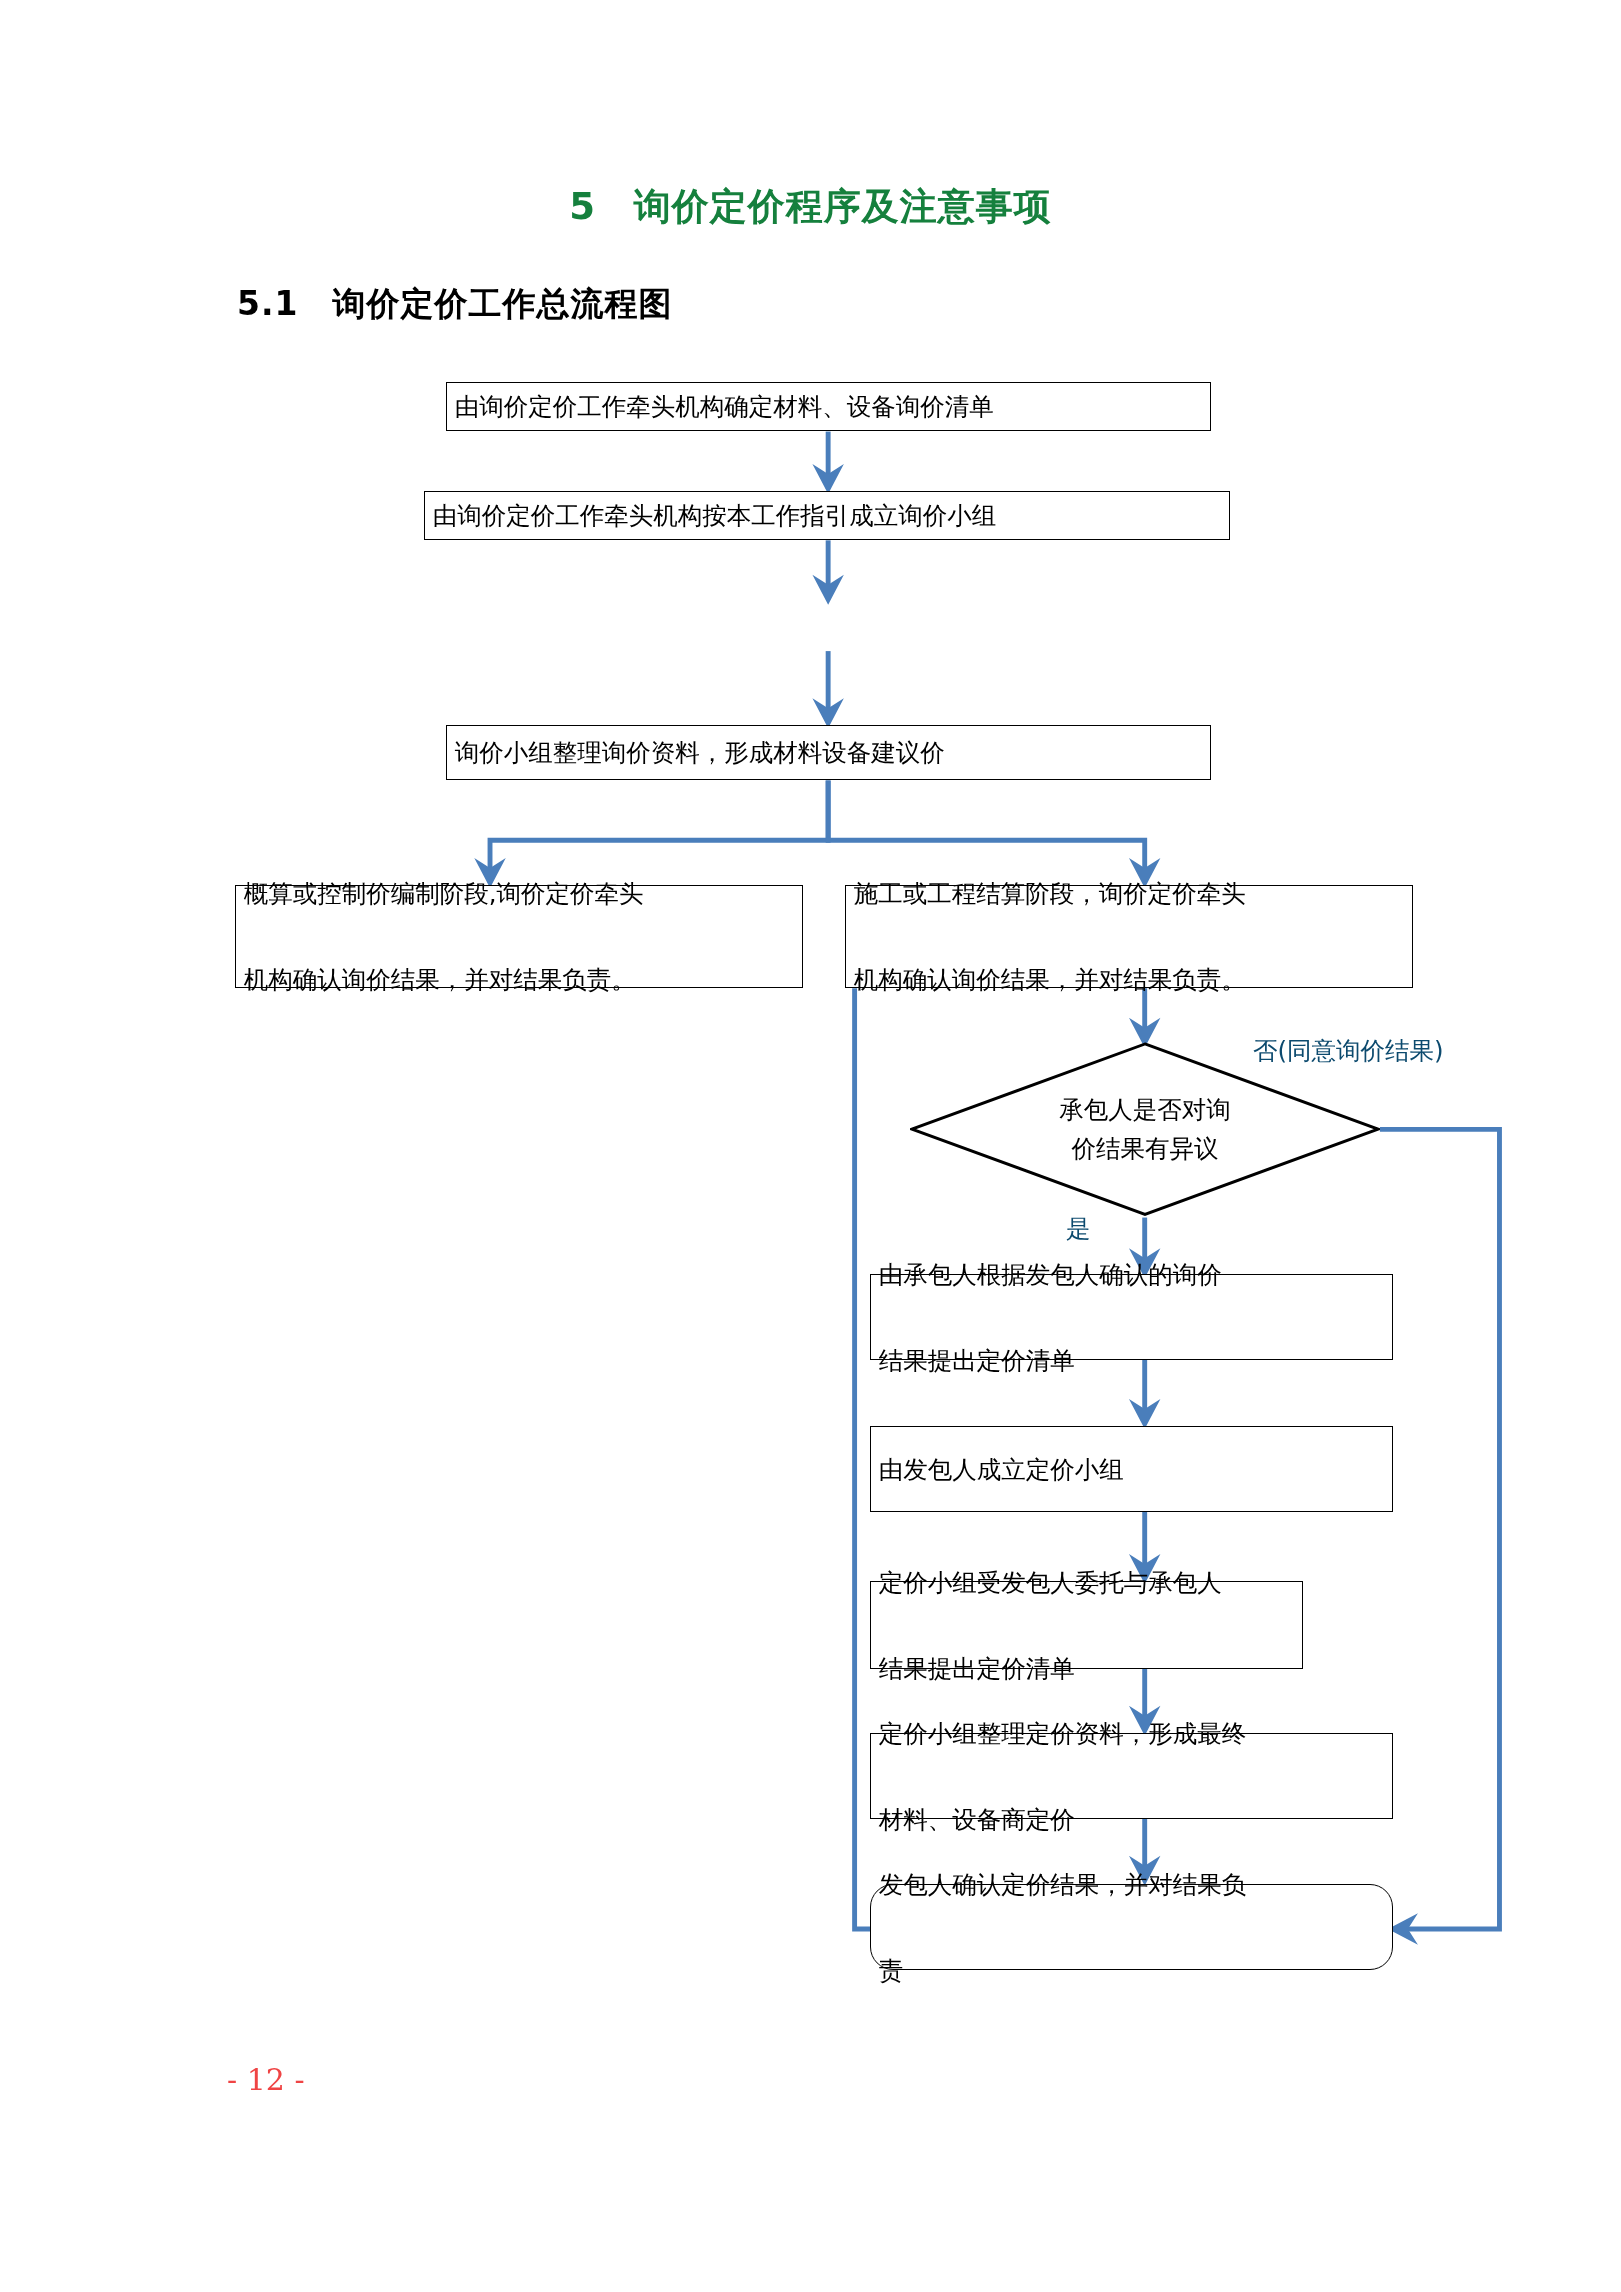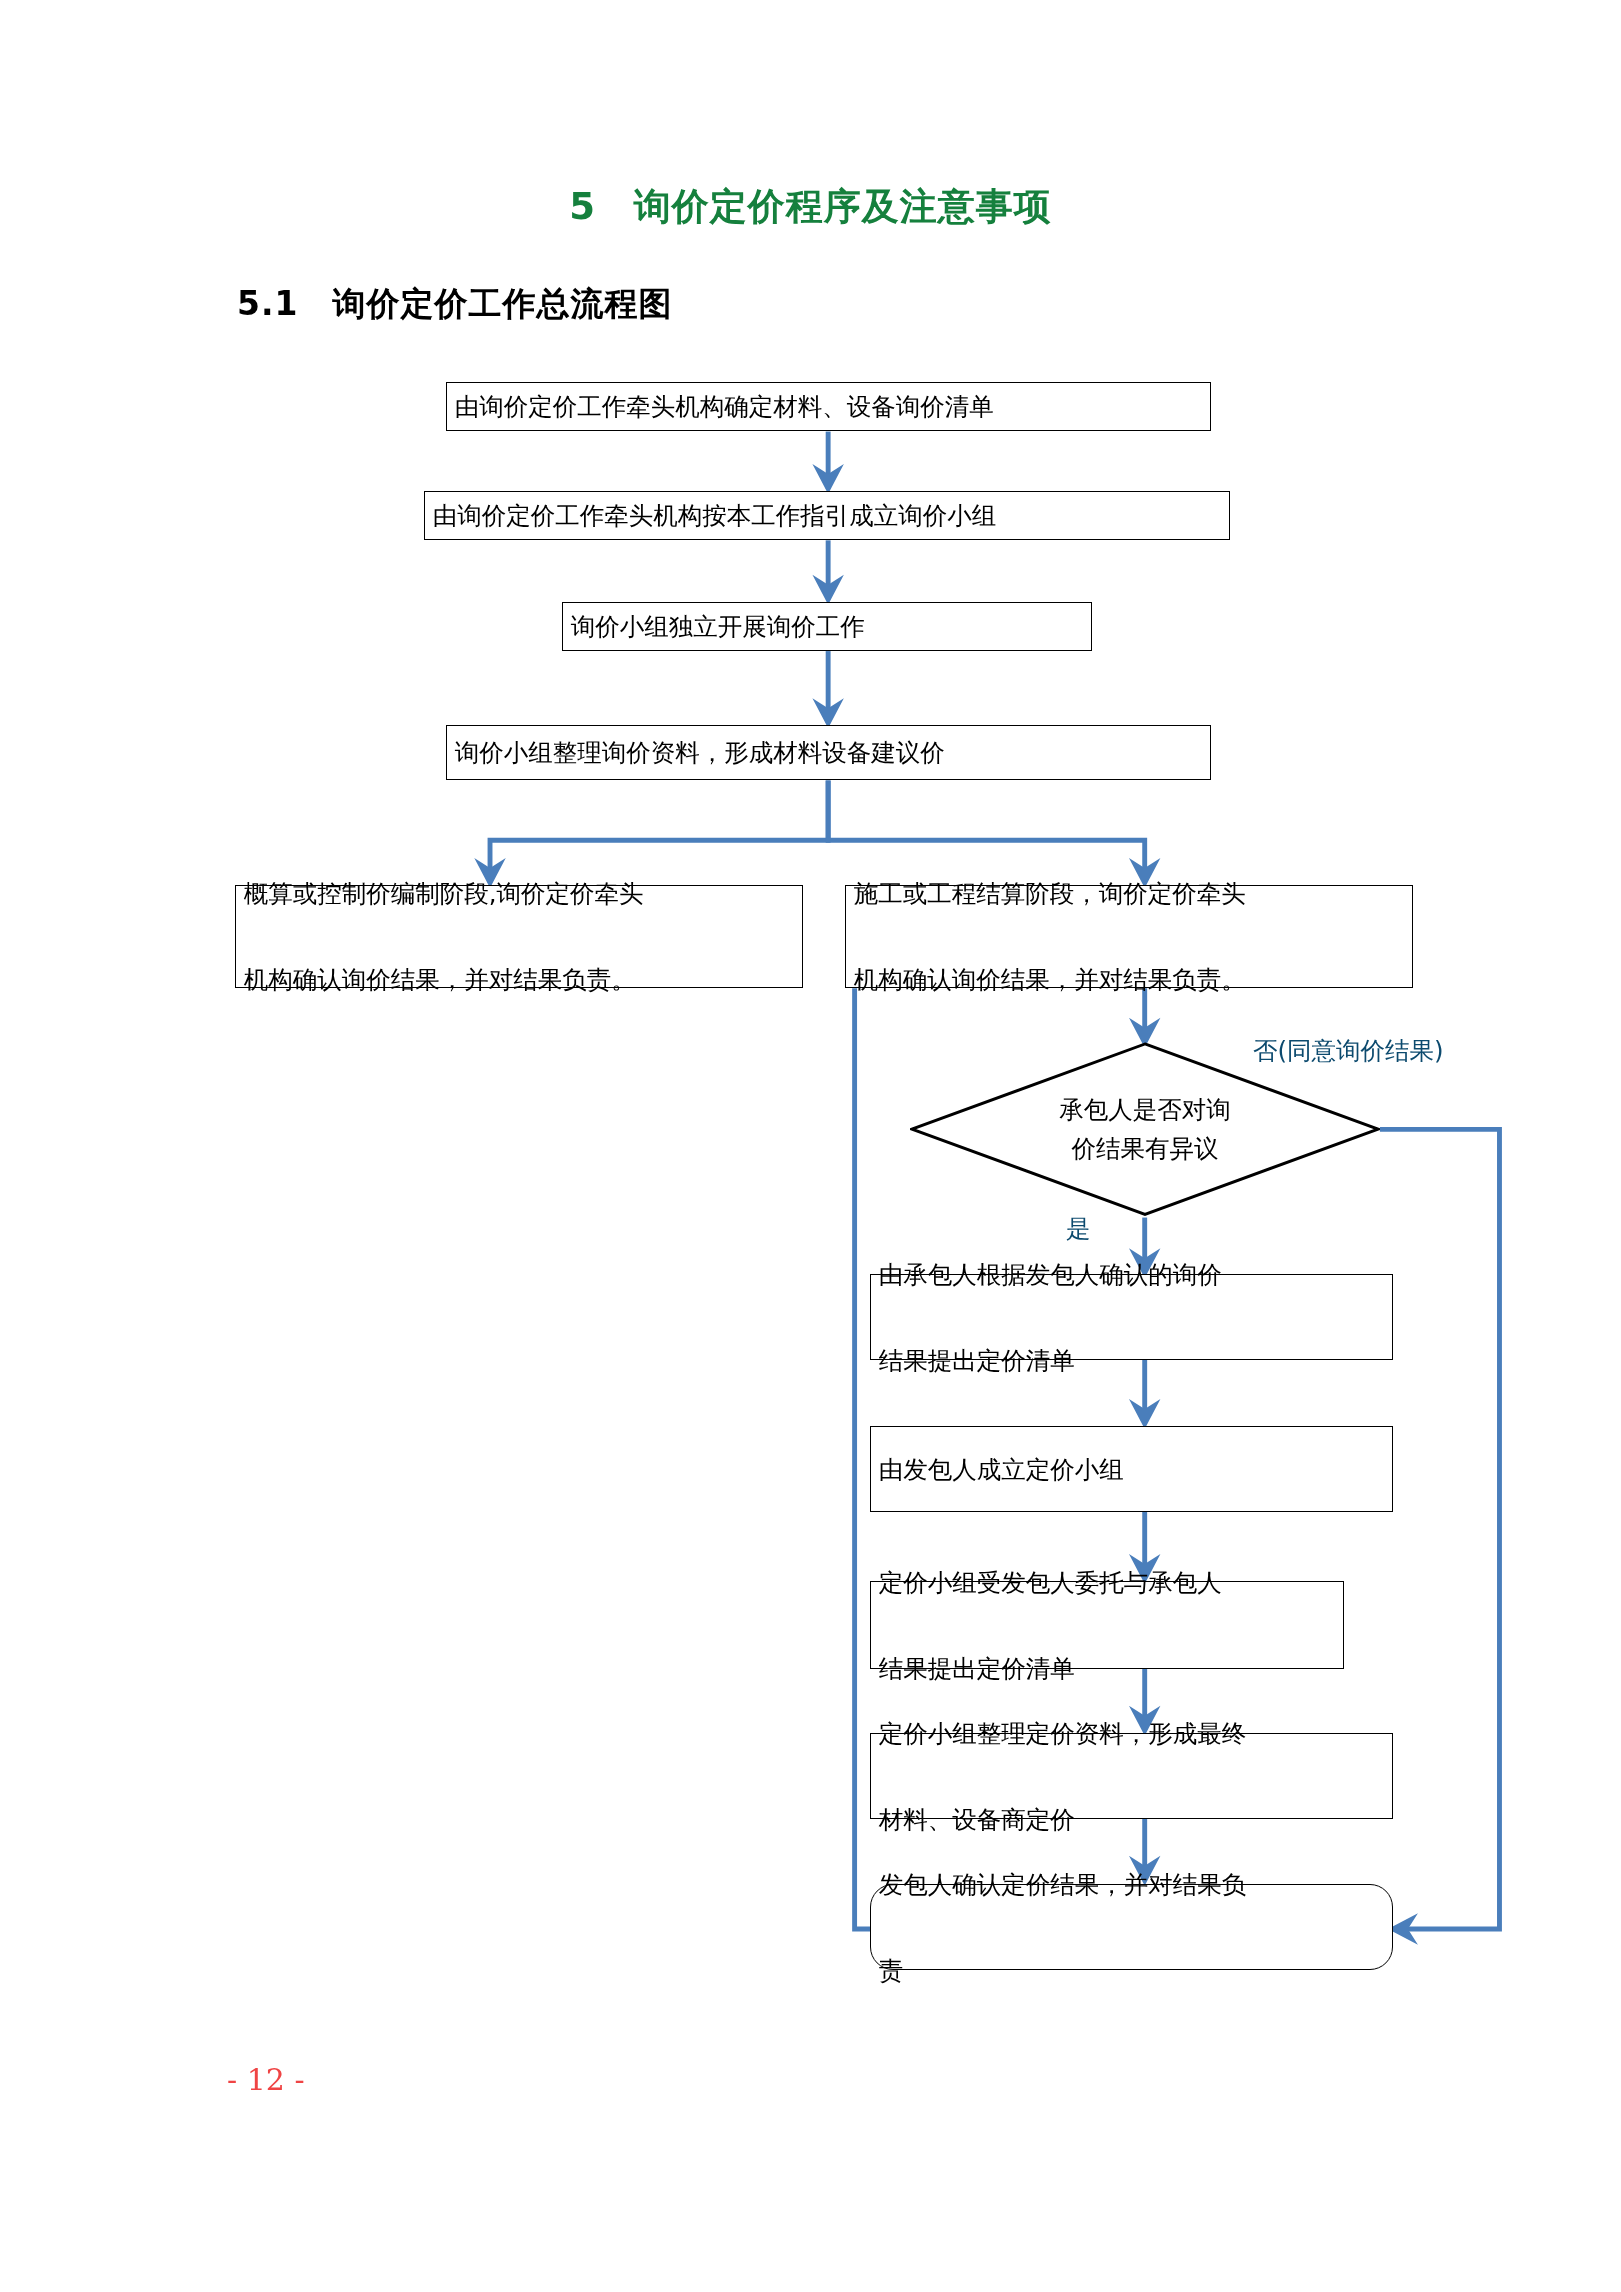--- a/index.html
+++ b/index.html
@@ -160,23 +160,20 @@
   </svg>
 
   <div class="node" style="left:446px; top:382px; width:765px; height:49px;">
     <span>由询价定价工作牵头机构确定材料、设备询价清单</span>
   </div>
 
   <div class="node" style="left:424px; top:491px; width:806px; height:49px;">
     <span>由询价定价工作牵头机构按本工作指引成立询价小组</span>
   </div>
 
-  <div class="node" style="left:562px; top:602px; width:530px; height:49px;">
-    <span>询价小组独立开展询价工作</span>
-  </div>
 
   <div class="node" style="left:446px; top:725px; width:765px; height:55px;">
     <span>询价小组整理询价资料，形成材料设备建议价</span>
   </div>
 
   <div class="node" style="left:235px; top:885px; width:568px; height:103px; line-height:43px;">
     <span>
       <span>概算或控制价编制阶段,询价定价牵头</span><br>
       <span>机构确认询价结果，并对结果负责。</span>
     </span>
@@ -209,21 +206,21 @@
     <span>
       <span>由承包人根据发包人确认的询价</span><br>
       <span>结果提出定价清单</span>
     </span>
   </div>
 
   <div class="node" style="left:870px; top:1426px; width:523px; height:86px;">
     <span>由发包人成立定价小组</span>
   </div>
 
-  <div class="node" style="left:870px; top:1581px; width:474px; height:88px; line-height:43px;">
+  <div class="node" style="left:870px; top:1581px; width:433px; height:88px; line-height:43px;">
     <span>
       <span>定价小组受发包人委托与承包人</span><br>
       <span>结果提出定价清单</span>
     </span>
   </div>
 
   <div class="node" style="left:870px; top:1733px; width:523px; height:86px; line-height:43px;">
     <span>
       <span>定价小组整理定价资料，形成最终</span><br>
       <span>材料、设备商定价</span>

